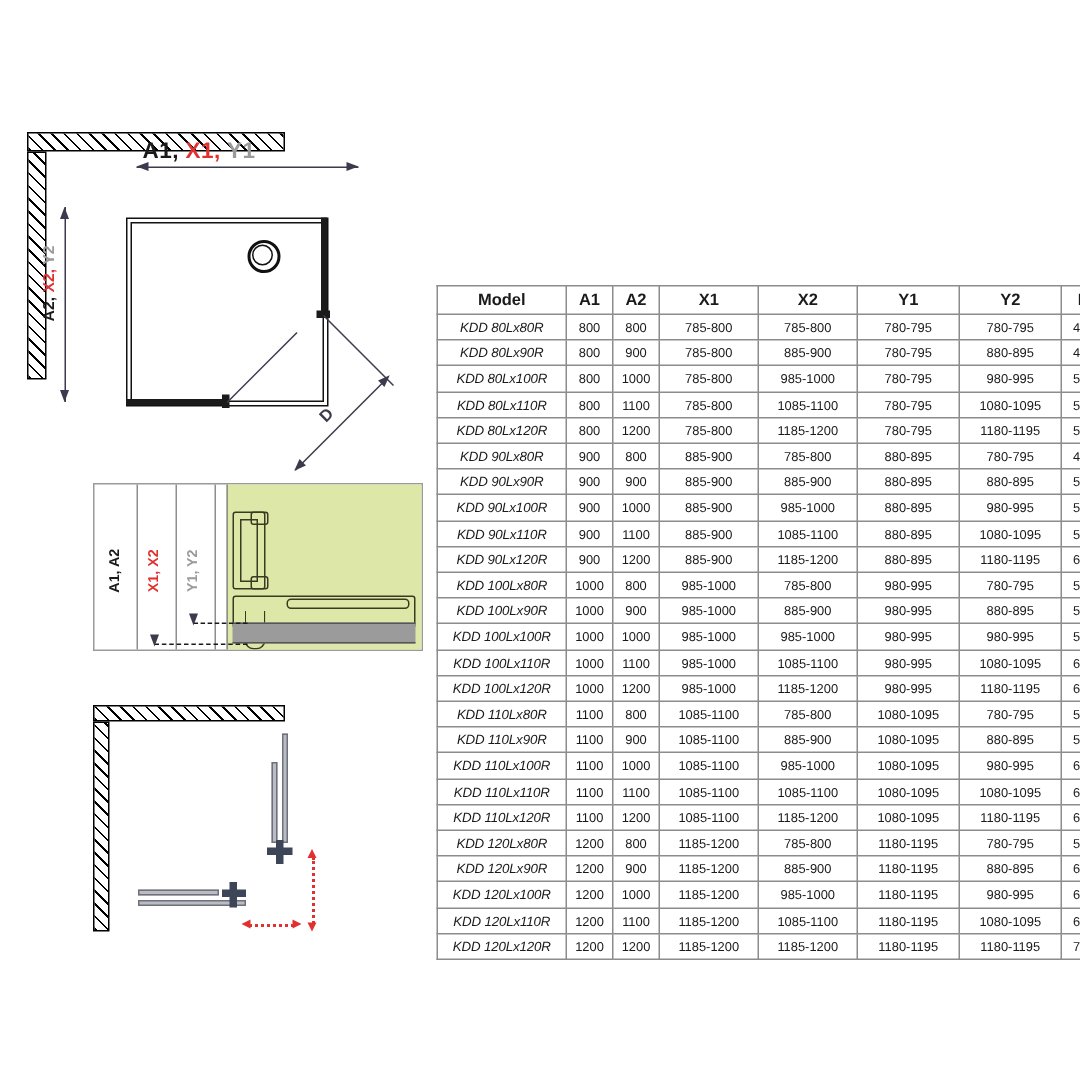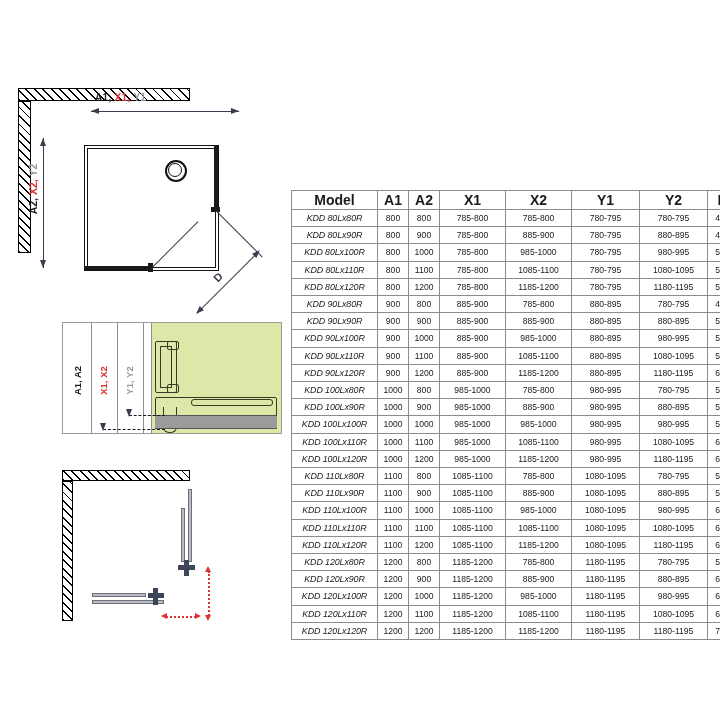--- a/index.html
+++ b/index.html
@@ -27,21 +27,21 @@
     box-sizing: border-box;
   }
 
   
   #plan-diagram {
     left: 18px; top: 88px; width: 262px; height: 212px;
   }
   .plan-dim-top-label {
     position: absolute;
     left: 95px; top: 96px;
-    font-size: 10px;
+    font-size: 15px;
     font-weight: bold;
     letter-spacing: .3px;
     white-space: nowrap;
   }
   .lbl-a { color: #1a1a1a; }
   .lbl-x { color: #e03030; }
   .lbl-y { color: #9a9a9a; }
 
   .dimline-h {
     position: absolute;
@@ -142,21 +142,21 @@
     font-size: 8.6px;
     padding: 0;
     height: 16.2px;
     line-height: 16.2px;
     color: #1a1a1a;
     overflow: hidden;
     white-space: nowrap;
   }
   table.spec th {
     font-weight: bold;
-    font-size: 14px;
+    font-size: 11px;
   }
   table.spec thead th { height: 18px; line-height: 18px; }
   table.spec td.model {
     font-weight: normal;
     font-style: italic;
     font-size: 8.9px;
     letter-spacing: -0.1px;
   }
   th.h-model { font-size: 10.4px; }
   th.h-red  { color: #e03030; }

